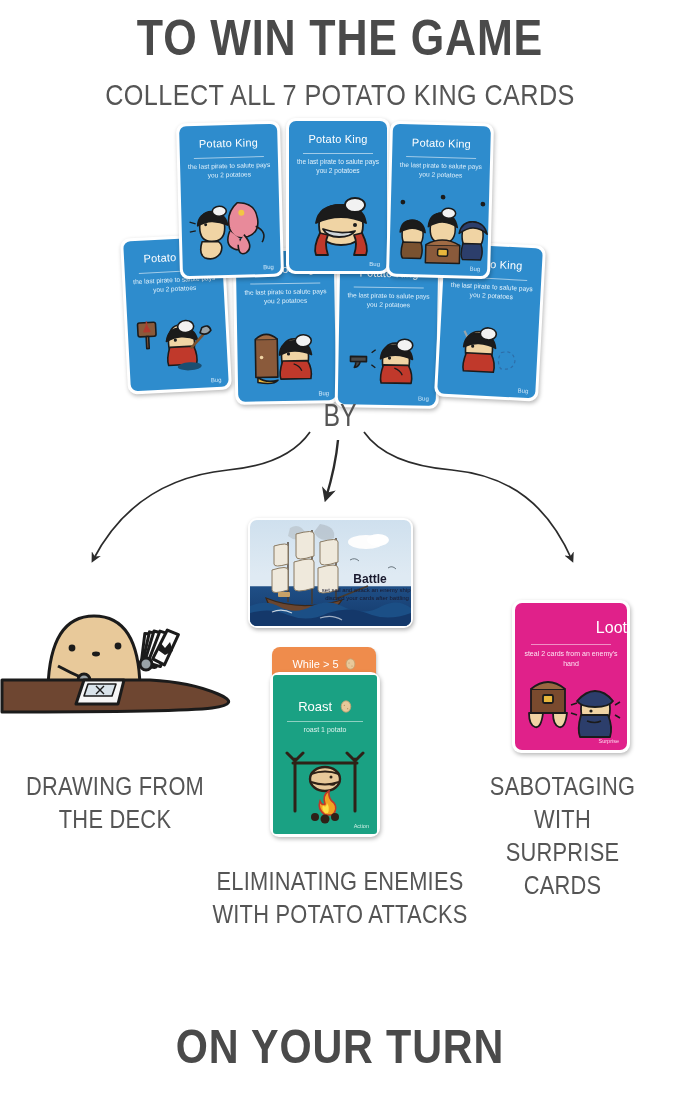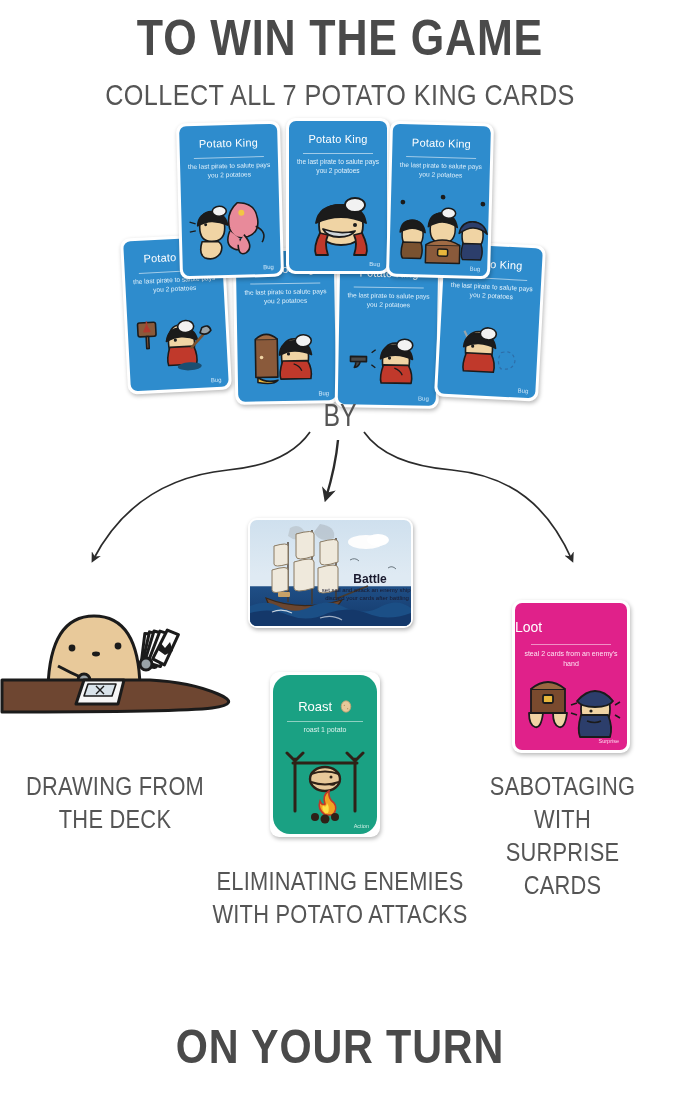--- a/index.html
+++ b/index.html
@@ -76,40 +76,40 @@
     position:absolute;left:272px;top:647px;width:104px;height:40px;
     border-radius:8px;background:#ef8c4c;box-shadow:1px 2px 3px rgba(0,0,0,.22);
   }
   .while-label{position:absolute;left:0;right:0;top:11px;text-align:center;
     color:#fff;font-size:11px;}
   .roast-card{
     position:absolute;left:270px;top:672px;width:110px;height:165px;
     border-radius:9px;background:#fff;padding:3px;box-sizing:border-box;
     box-shadow:1px 2px 4px rgba(0,0,0,.28);
   }
-  .roast-inner{width:100%;height:100%;border-radius:17px;background:#1aa183;
+  .roast-inner{width:100%;height:100%;border-radius:3px;background:#1aa183;
     position:relative;overflow:hidden;}
   .roast-title{position:absolute;top:24px;left:0;right:0;text-align:center;
     color:#fff;font-size:13px;}
   .roast-rule{position:absolute;top:46px;left:14px;right:14px;height:1px;
     background:rgba(255,255,255,.5);}
   .roast-desc{position:absolute;top:51px;left:0;right:0;text-align:center;
     color:#ddf3ee;font-size:7px;}
   .roast-tag{position:absolute;right:8px;bottom:5px;color:#cfeee6;font-size:5.5px;}
 
   
   .loot-card{
     position:absolute;left:512px;top:600px;width:118px;height:153px;
     border-radius:9px;background:#fff;padding:3px;box-sizing:border-box;
     box-shadow:1px 2px 4px rgba(0,0,0,.28);
   }
   .loot-inner{width:100%;height:100%;border-radius:7px;background:#e0218a;
     position:relative;overflow:hidden;}
-  .loot-title{position:absolute;top:16px;left:0;right:0;text-align:left;
-    color:#fff;font-size:14px;}
+  .loot-title{position:absolute;top:16px;left:0;right:0;text-align:right;
+    color:#fff;font-size:16px;}
   .loot-rule{position:absolute;top:41px;left:16px;right:16px;height:1px;
     background:rgba(255,255,255,.5);}
   .loot-desc{position:absolute;top:46px;left:6px;right:6px;text-align:center;
     color:#fde4f2;font-size:7px;line-height:9.5px;}
   .loot-tag{position:absolute;right:8px;bottom:6px;color:#fcd7ec;font-size:5.5px;}
 
   svg{display:block;overflow:visible;}
   .layer{position:absolute;left:0;top:0;}
 </style>
 </head>
@@ -348,20 +348,30 @@
           <path d="M0 93 q20 -6 38 2 q20 8 40 -2 q22 -8 44 2 q18 6 39 -2 V106 H0z" fill="#14386a"></path>
           <path d="M22 92 q10 -4 20 1" stroke="#ffffff" stroke-width="1.2" fill="none" opacity=".75"></path>
           <path d="M70 98 q12 -4 22 2" stroke="#ffffff" stroke-width="1.2" fill="none" opacity=".6"></path>
         </g>
       </svg>
       <div class="battle-title">Battle</div>
       <div class="battle-desc">set sail and attack an enemy ship, discard your cards after battling</div>
     </div>
   </div>
 
+  <div class="while-card">
+    <div class="while-label">
+      <span>While &gt; 5</span>
+      <svg width="11" height="12" viewBox="0 0 11 12" style="display:inline-block;vertical-align:-2px;margin-left:3px;">
+        <ellipse cx="5.5" cy="6" rx="4.4" ry="5.2" fill="#e8c99a" stroke="#c2a070" stroke-width=".8"></ellipse>
+        <circle cx="4" cy="5" r=".6" fill="#b8935f"></circle>
+          <circle cx="7" cy="8" r=".6" fill="#b8935f"></circle>
+      </svg>
+    </div>
+  </div>
 
   <div class="roast-card">
     <div class="roast-inner">
       <div class="roast-title">
         <span>Roast</span>
         <svg width="12" height="13" viewBox="0 0 11 12" style="display:inline-block;vertical-align:-2px;margin-left:4px;">
           <ellipse cx="5.5" cy="6" rx="4.4" ry="5.2" fill="#e8c99a" stroke="#c2a070" stroke-width=".8"></ellipse>
           <circle cx="4" cy="5" r=".6" fill="#b8935f"></circle>
             <circle cx="7" cy="8" r=".6" fill="#b8935f"></circle>
         </svg>

